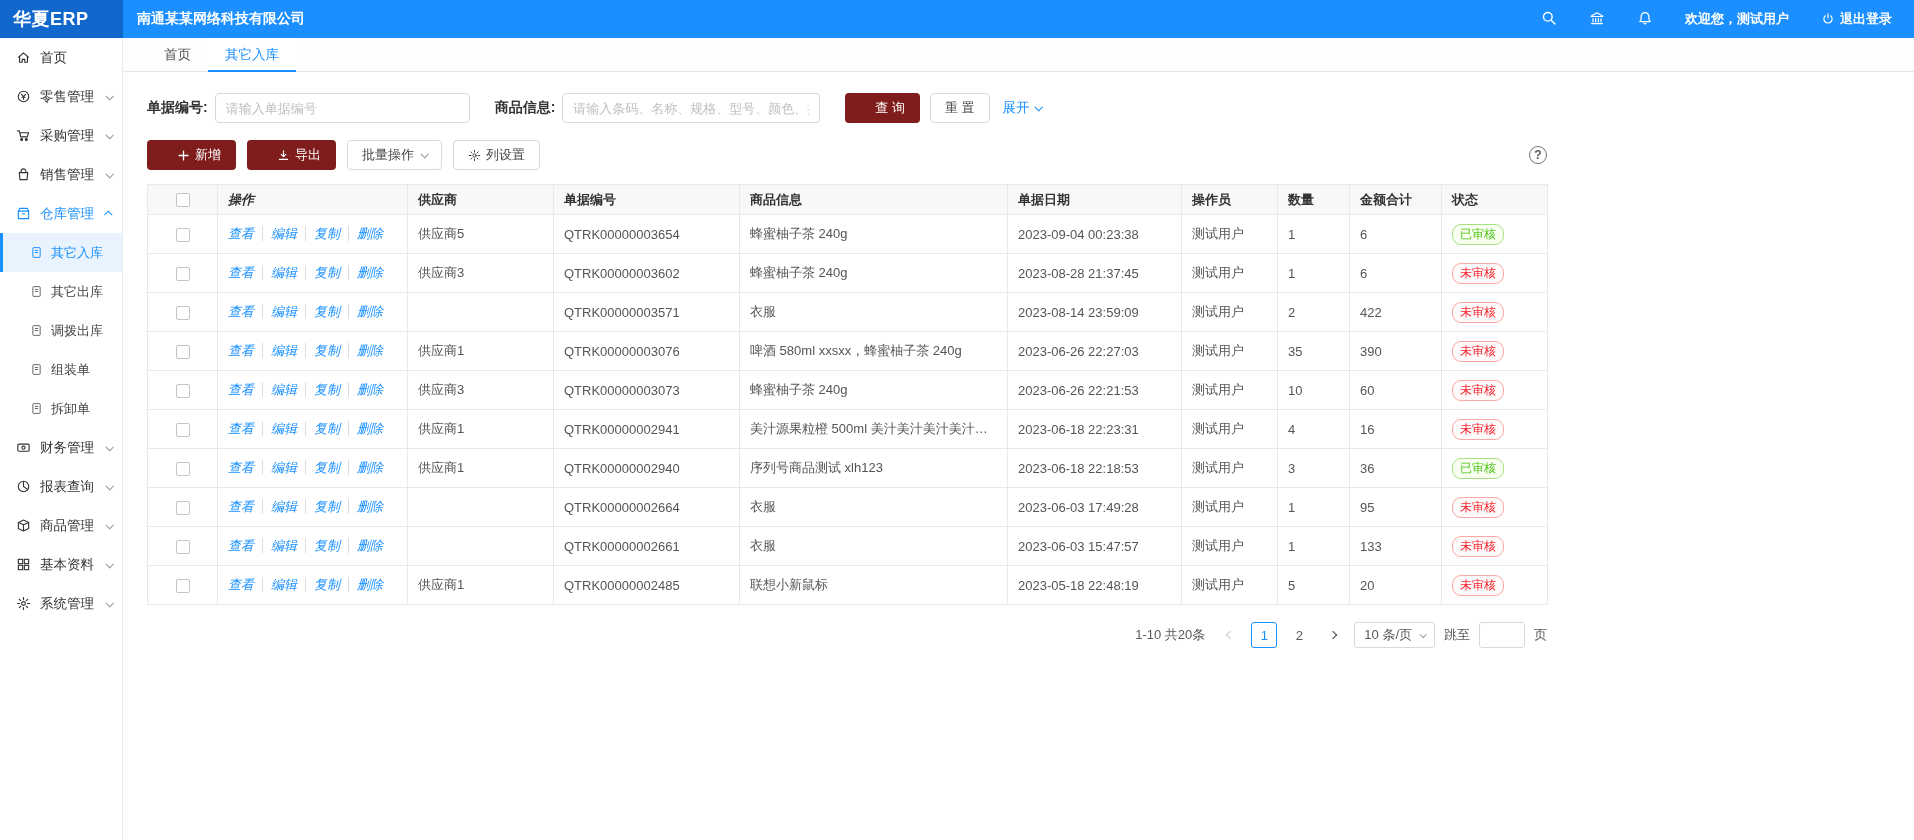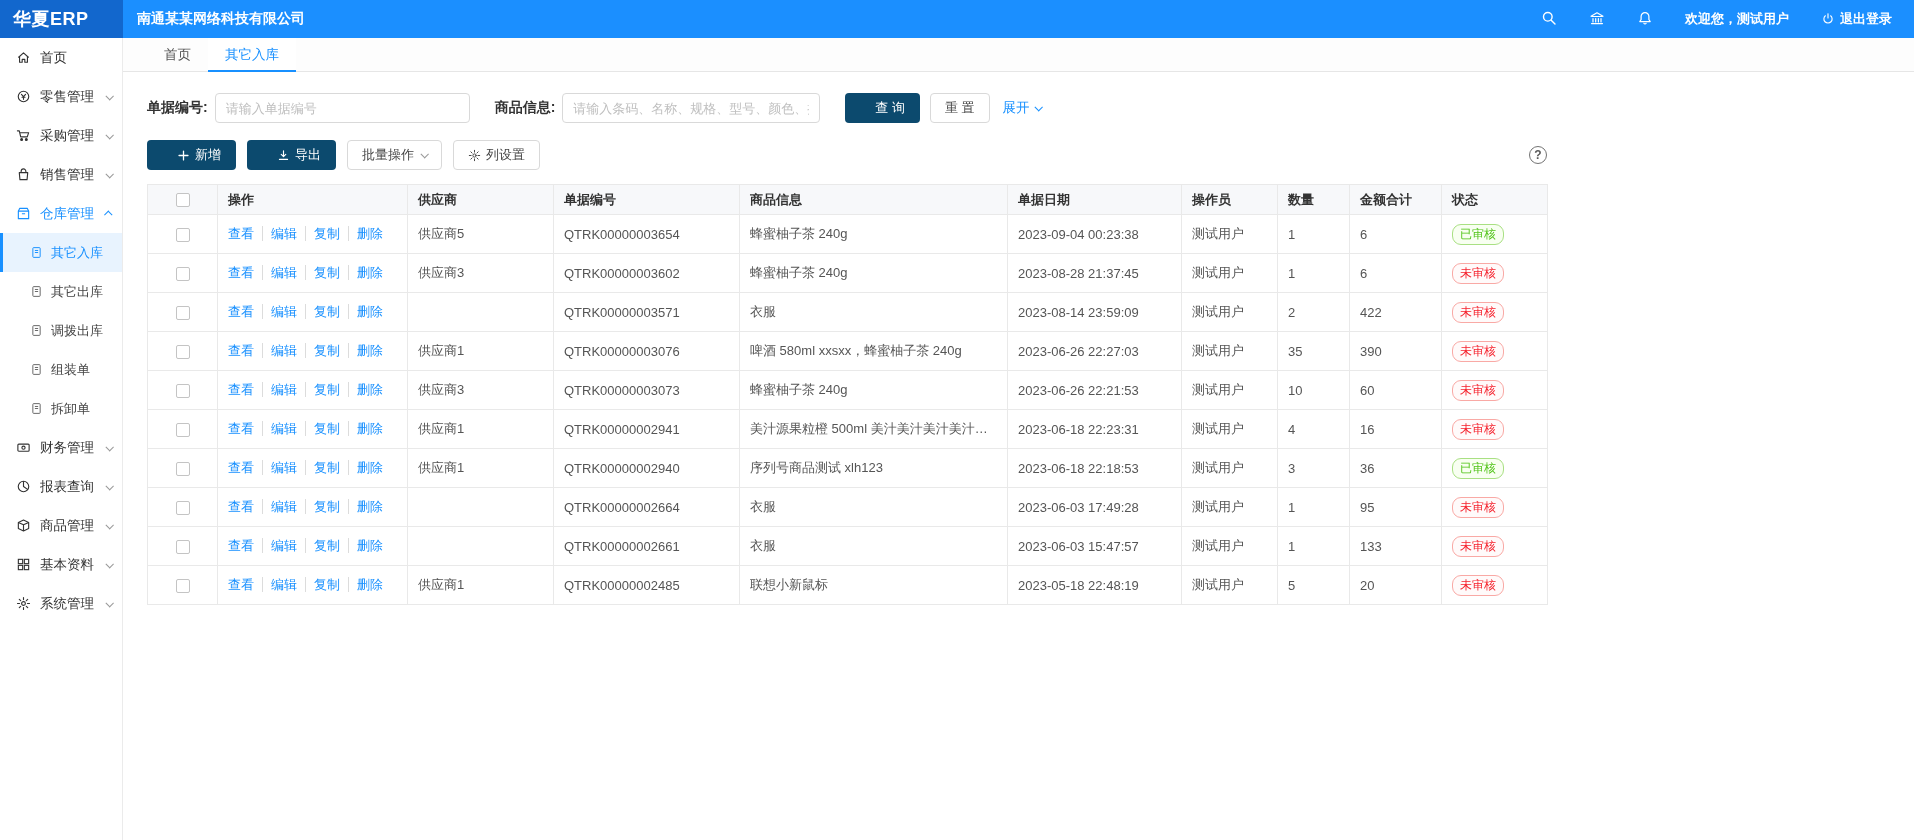--- a/index.html
+++ b/index.html
@@ -65,42 +65,42 @@
     font-size:13px; color:#333; outline:none; font-family:inherit; }
   input.text::placeholder { color:#bfbfbf; }
   .w-doc { width:255px; } .w-prod { width:258px; }
   .daterange { width:232px; height:30px; border:1px solid #d9d9d9; border-radius:4px;
     display:flex; align-items:center; justify-content:space-around; color:#bfbfbf;
     font-size:13px; padding:0 6px; cursor:text; }
 
   .btn { height:30px; border-radius:4px; font-size:13px; display:inline-flex; align-items:center;
     justify-content:center; padding:0 14px; cursor:pointer; border:1px solid transparent; gap:5px;
     font-family:inherit; white-space:nowrap; }
-  .btn.primary { background:#0c4a6e; color:#fff;padding-left:29px; }
+  .btn.primary { background:#7f1d1d; color:#fff;padding-left:29px; }
   .btn.plain { background:#fff; border-color:#d9d9d9; color:#444; }
   .btn .chev { color:#999; margin-left:2px; }
   .expand-link { color:#1890ff; font-size:13.5px; display:flex; align-items:center; gap:5px;
     margin-left:13px; cursor:pointer; }
 
   .toolbar-row { display:flex; align-items:center; margin-top:17px; width:1400px; }
   .toolbar-row .btn { margin-right:11px; }
   .help-icon { margin-left:auto; width:18px; height:18px; border:1.4px solid #737373;
     border-radius:50%; color:#595959; font-size:12px; font-weight:bold;
     display:flex; align-items:center; justify-content:center; cursor:pointer; }
   .help-icon::after { content:"?"; }
 
   
   table.grid { width:1400px; border-collapse:collapse; table-layout:fixed; margin-top:14px;
     font-size:13px; color:#555; }
   .grid th, .grid td { border:1px solid #e9e9e9; padding:0 10px; text-align:left;
     overflow:hidden; white-space:nowrap; text-overflow:ellipsis; }
   .grid thead th { background:#f7f8fa; color:#333; font-weight:bold; height:30px; }
   .grid tbody td { height:39px; background:#fff; }
   .col-check { text-align:center !important; }
-  .col-op { text-align:center; }
+  .col-op { text-align:center;font-style:italic; }
   .checkbox { display:inline-block; width:14px; height:14px; border:1px solid #c4c4c4;
     border-radius:2px; background:#fff; vertical-align:middle; cursor:pointer; }
   .col-op a { color:#1890ff; text-decoration:none; cursor:pointer; }
   .col-op a + a { border-left:1px solid #dcdcdc; padding-left:8px; margin-left:8px; }
   .badge { display:inline-block; padding:1px 7px; font-size:12px; border-radius:9px;
     border:1px solid; line-height:17px; }
   .badge.ok { color:#52c41a; border-color:#a9e083; background:#f8fff1; }
   .badge.no { color:#f5222d; border-color:#f9a9a5; background:#fffafa; }
 
   
@@ -542,15 +542,33 @@
               <td>2023-05-18 22:48:19</td>
               <td>测试用户</td>
               <td>5</td>
               <td>20</td>
               <td><span class="badge no">未审核</span></td>
             </tr>
 
         </tbody>
       </table>
 
+      <div class="pagination">
+        <span class="pg-summary">1-10 共20条</span>
+        <span class="pg-arrow disabled">
+            <span class="chev left"></span>
+          </span>
+        <span class="pg-num active">1</span>
+        <span class="pg-num">2</span>
+        <span class="pg-arrow">
+            <span class="chev right"></span>
+          </span>
+        <span class="pg-size">
+          <span>10 条/页</span>
+          <span class="chev down"></span>
+        </span>
+        <span>跳至</span>
+        <input class="pg-jump-input" style="">
+        <span>页</span>
+      </div>
     </div>
   </main>
 </div>
 
 </body></html>

